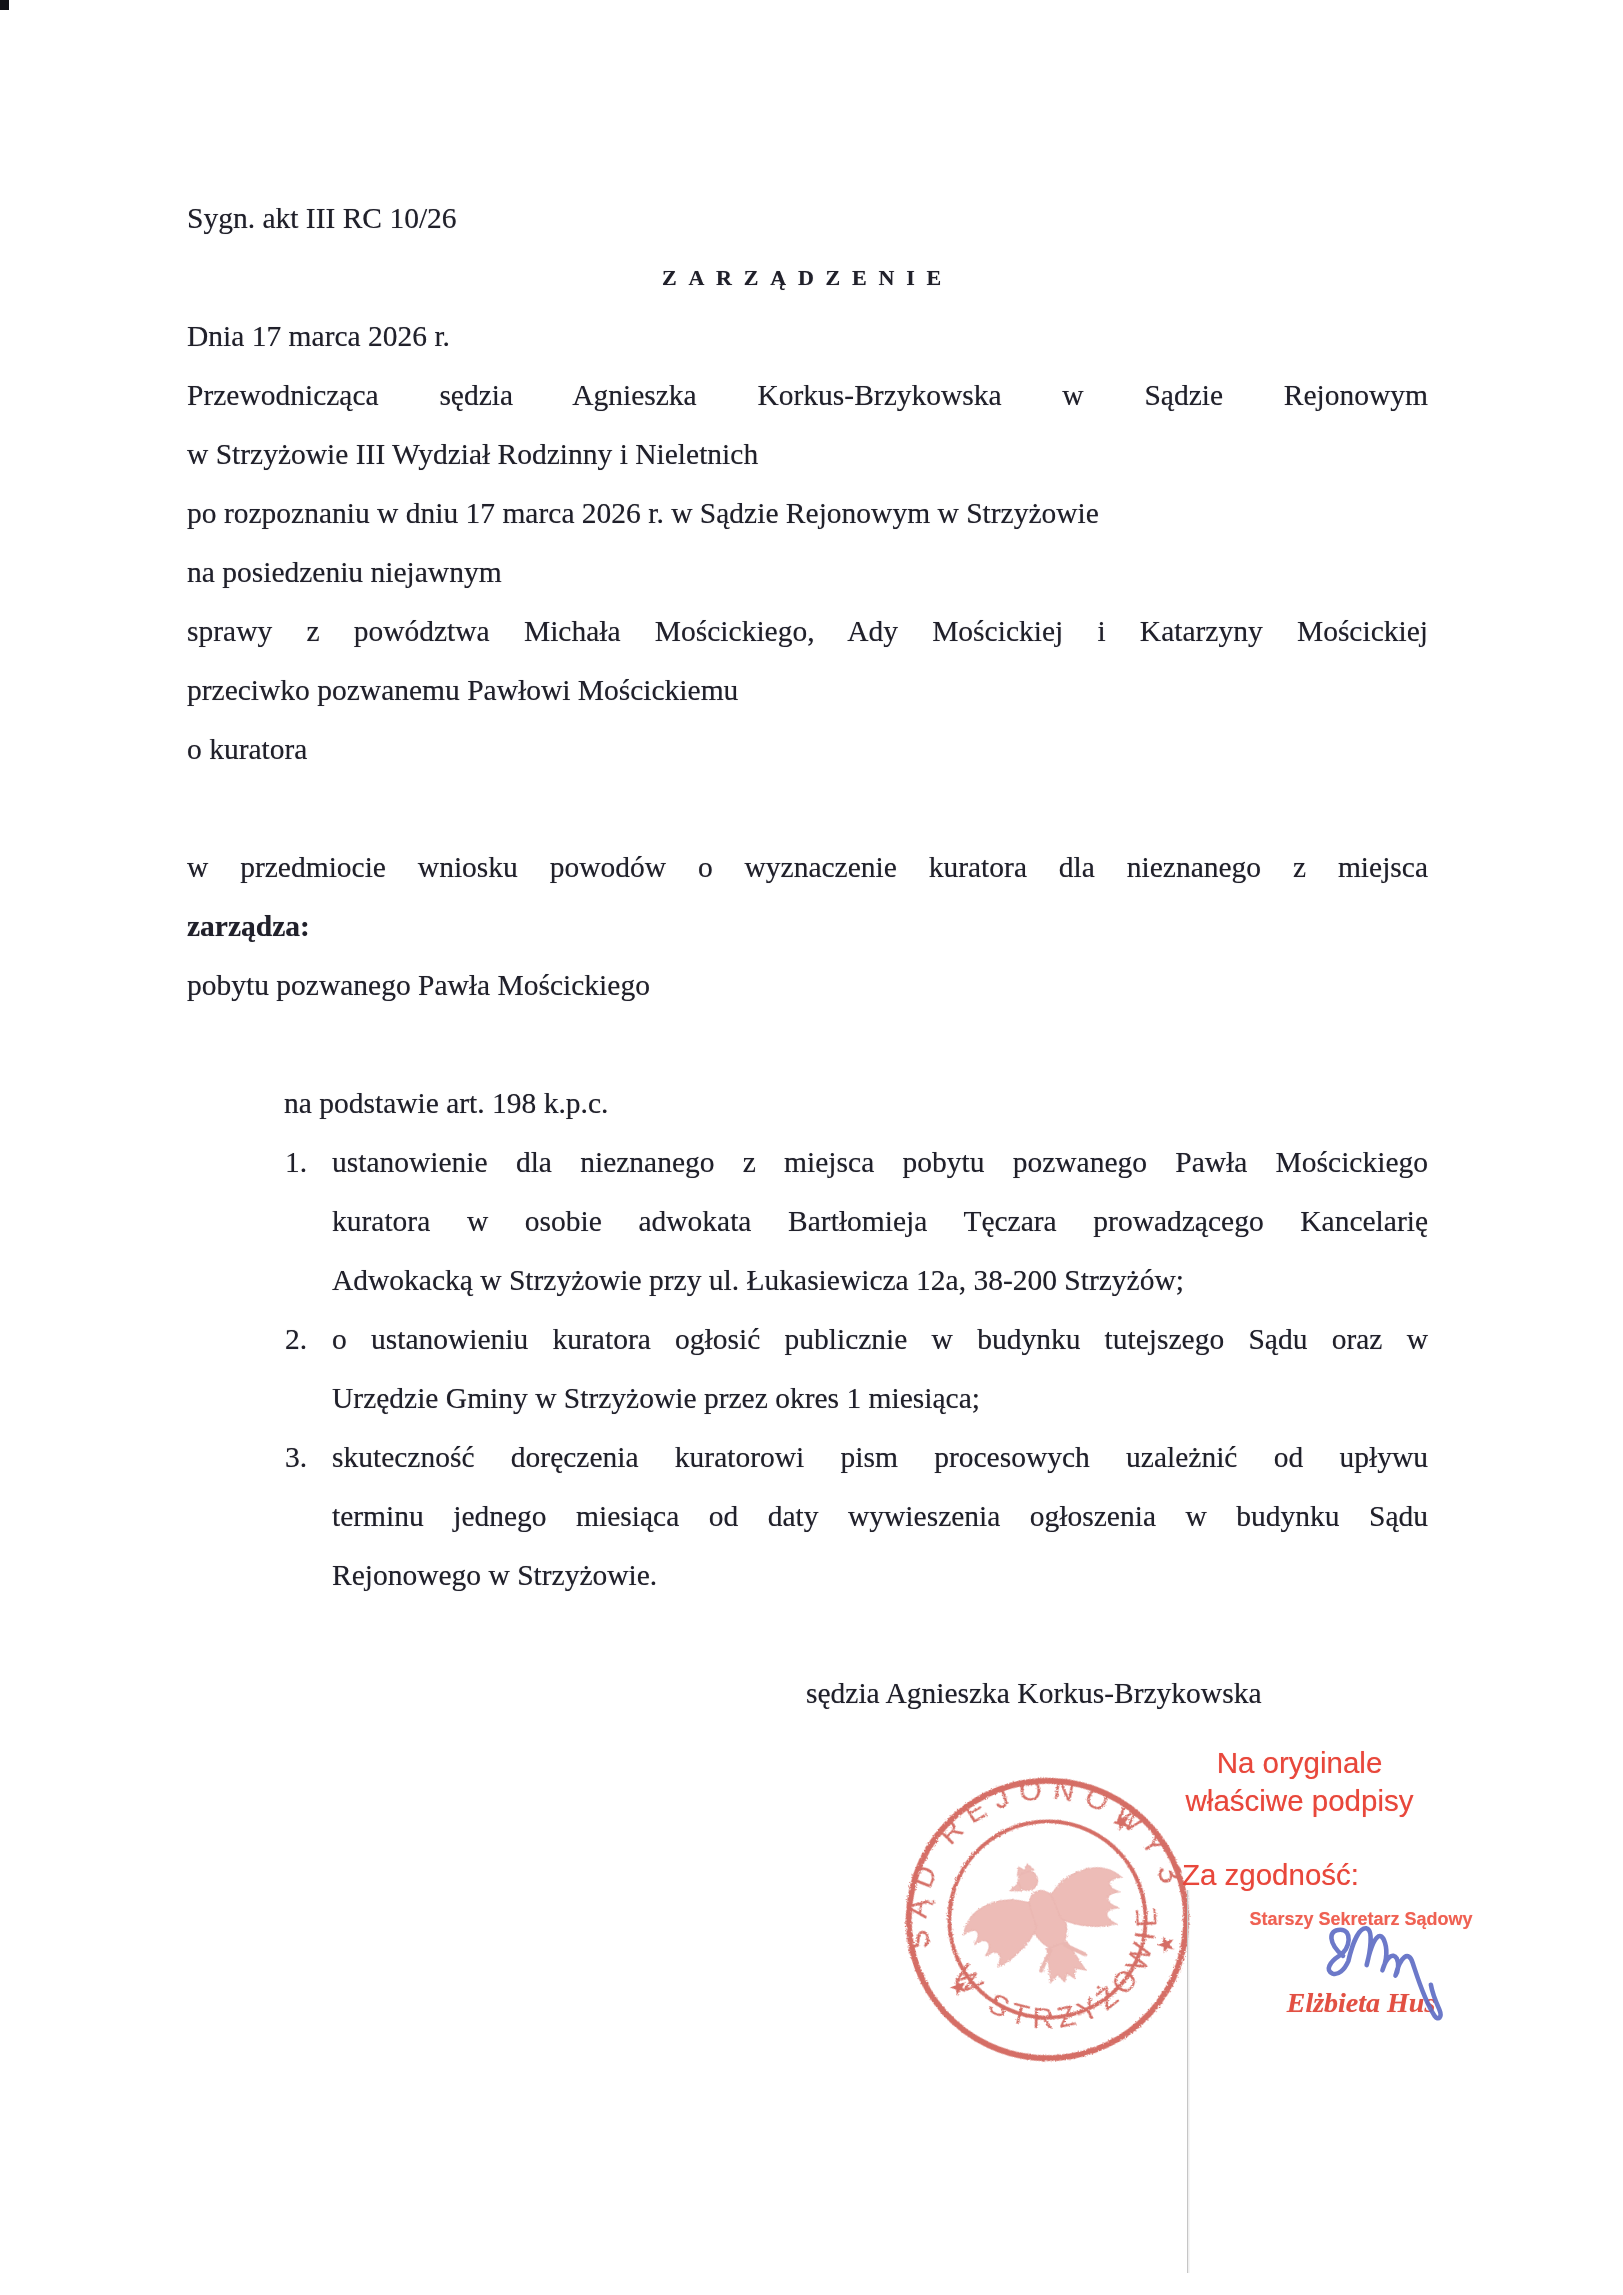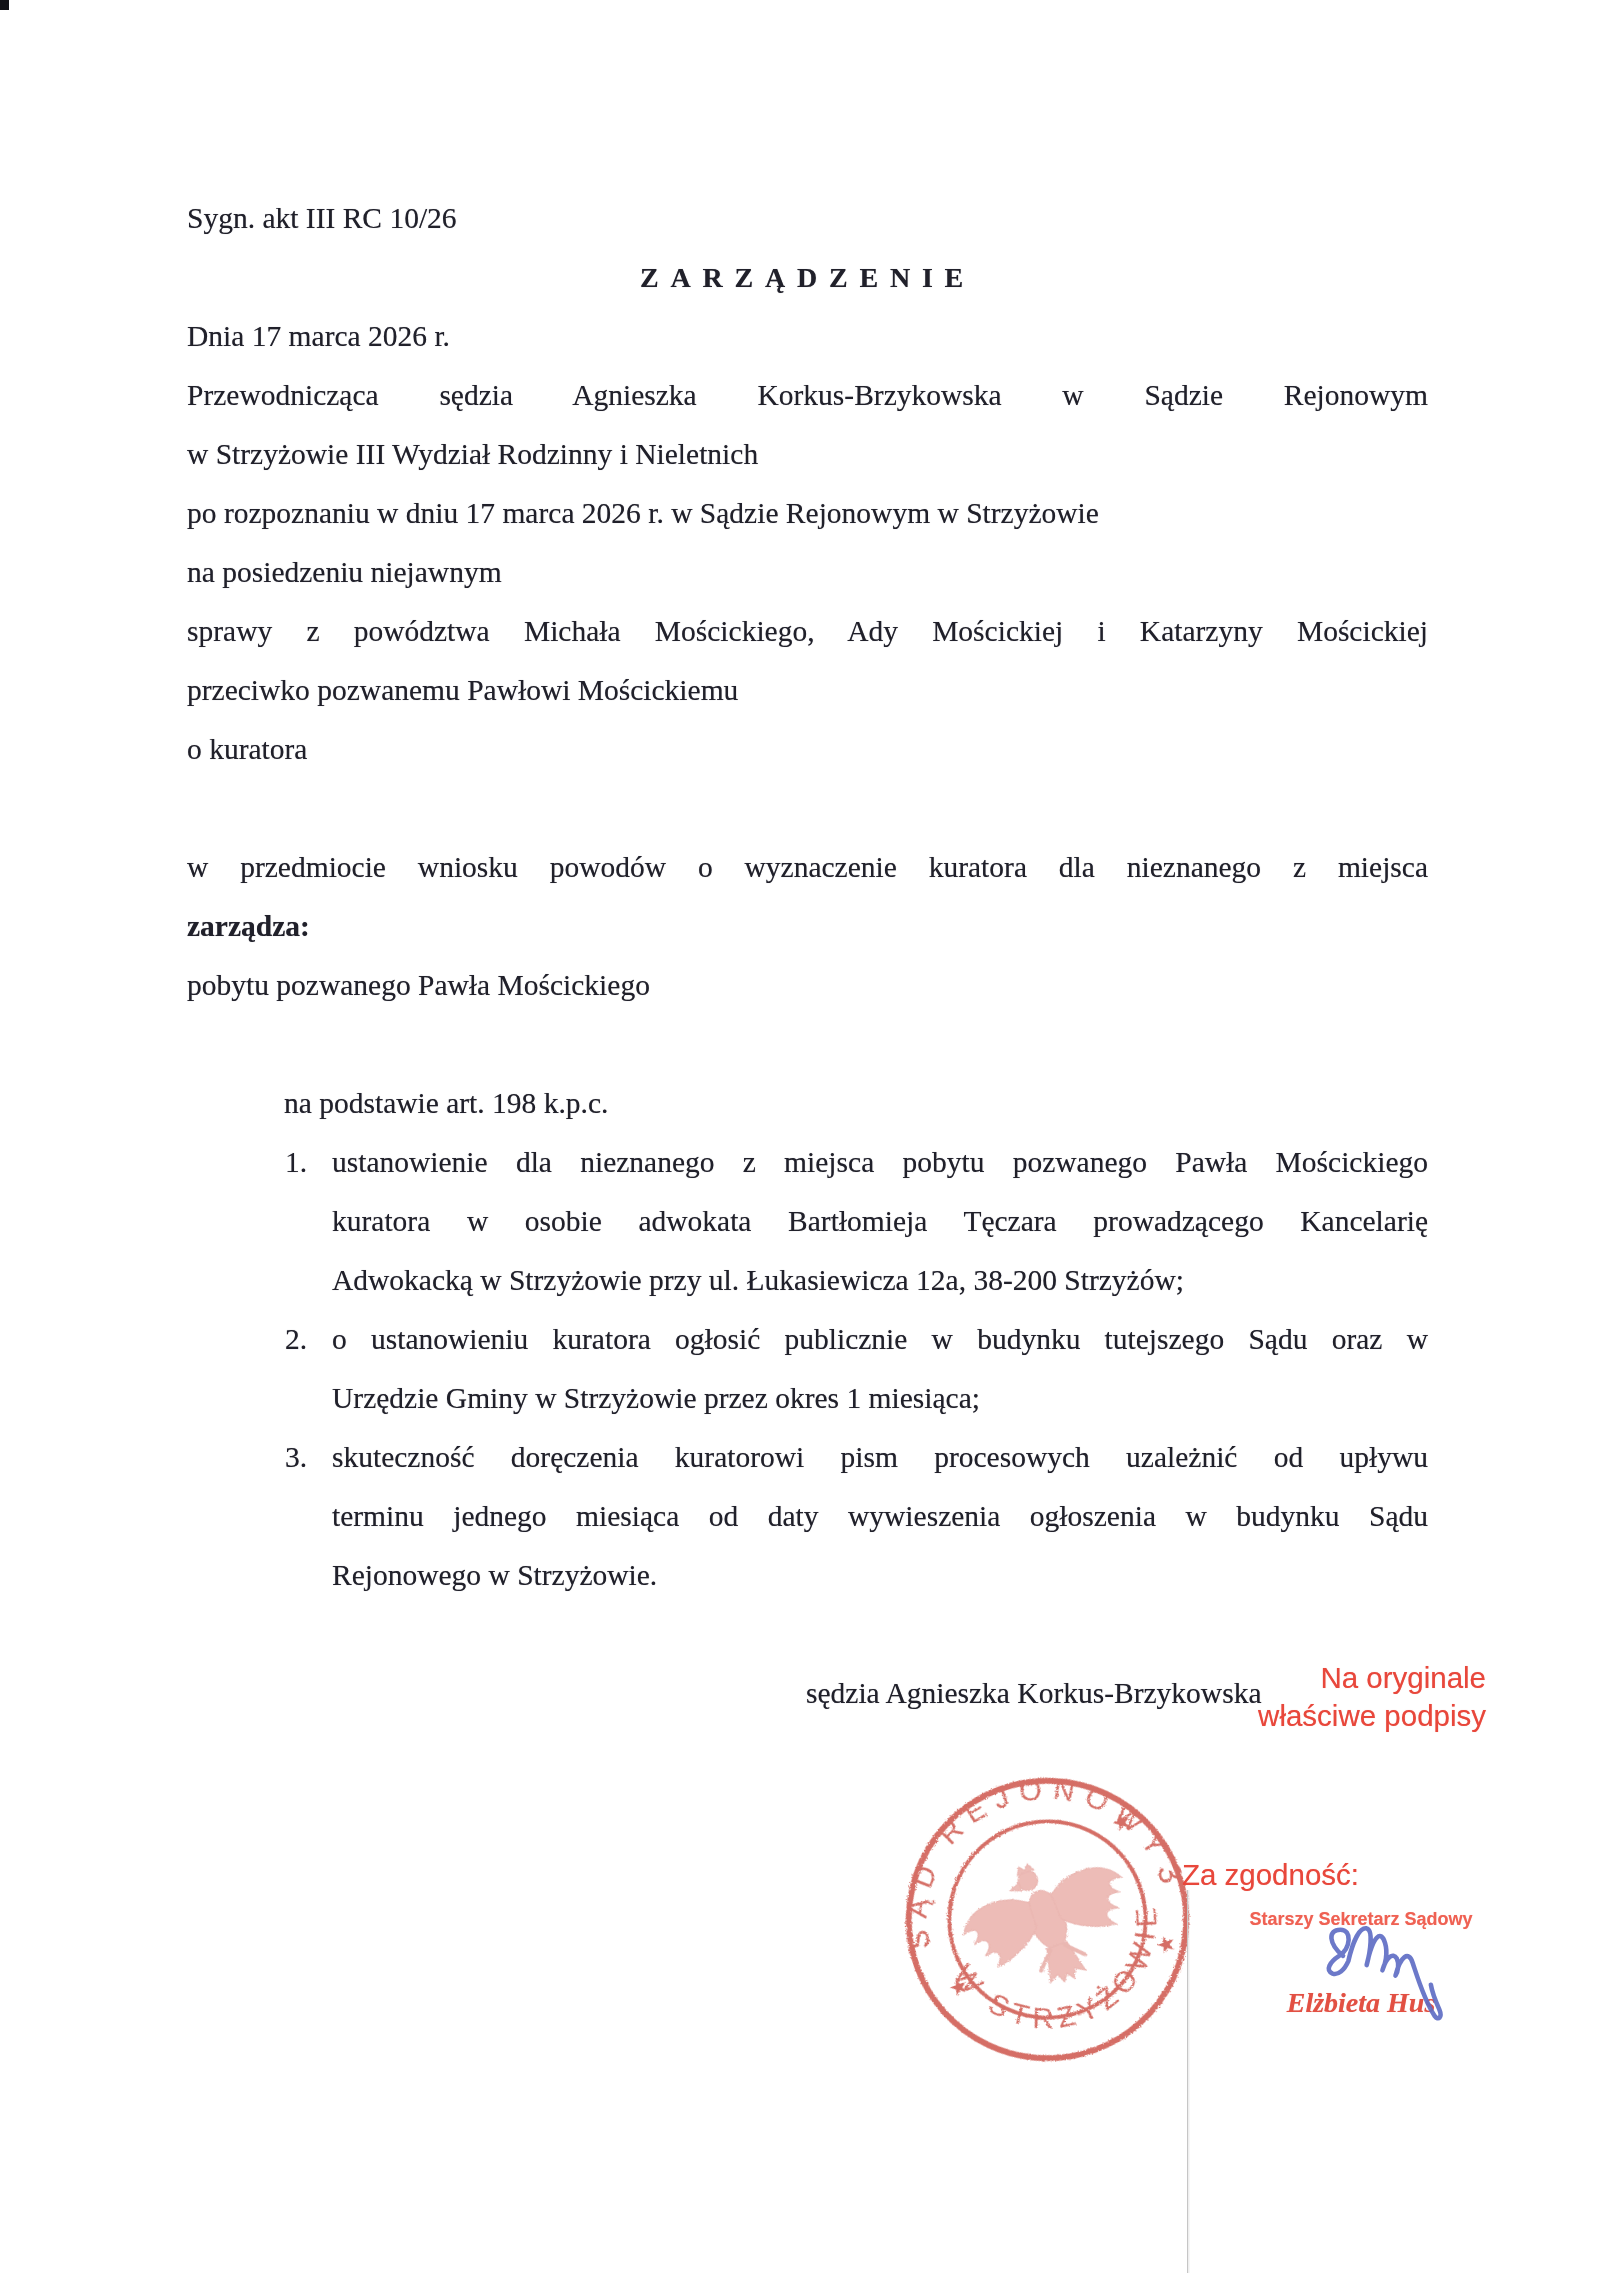--- a/index.html
+++ b/index.html
@@ -18,32 +18,32 @@
     position:absolute;left:187px;top:189px;width:1241px;
     font-size:29.5px;line-height:59px;
     text-shadow:0 0 0.7px rgba(25,25,40,.5);
   }
   .line{height:59px;white-space:nowrap;}
   .blank{white-space:normal;}
   .just{white-space:normal;text-align:justify;text-align-last:justify;text-justify:inter-word;}
   .right{white-space:normal;text-align:left;}
   .title{
     white-space:normal;text-align:center;font-weight:bold;
-    font-size:28px;letter-spacing:11.8px;
+    font-size:22px;letter-spacing:11.8px;
   }
   .bold{font-weight:bold;}
   .ind1{padding-left:97px;}
   .item{position:relative;padding-left:145px;}
   .item .num{position:absolute;left:98px;top:0;}
   .sig-judge{padding-left:619px;white-space:nowrap;}
   
   .cert-top{
-    position:absolute;left:1113px;top:1659px;width:373px;
+    position:absolute;left:1113px;top:1744px;width:373px;
     font-family:"Liberation Sans", sans-serif;
-    font-size:29.5px;line-height:38px;text-align:right;
+    font-size:29.5px;line-height:38px;text-align:center;
     color:#e8473b;text-shadow:0 0 0.7px rgba(232,71,59,.55);
   }
   .cert-heading{
     position:absolute;left:1084px;top:1858px;width:373px;
     font-family:"Liberation Sans", sans-serif;
     font-size:29.5px;text-align:center;color:#e8473b;
     text-shadow:0 0 0.7px rgba(232,71,59,.55);
   }
   .clerk-title{
     position:absolute;left:1217px;top:1909px;width:288px;

